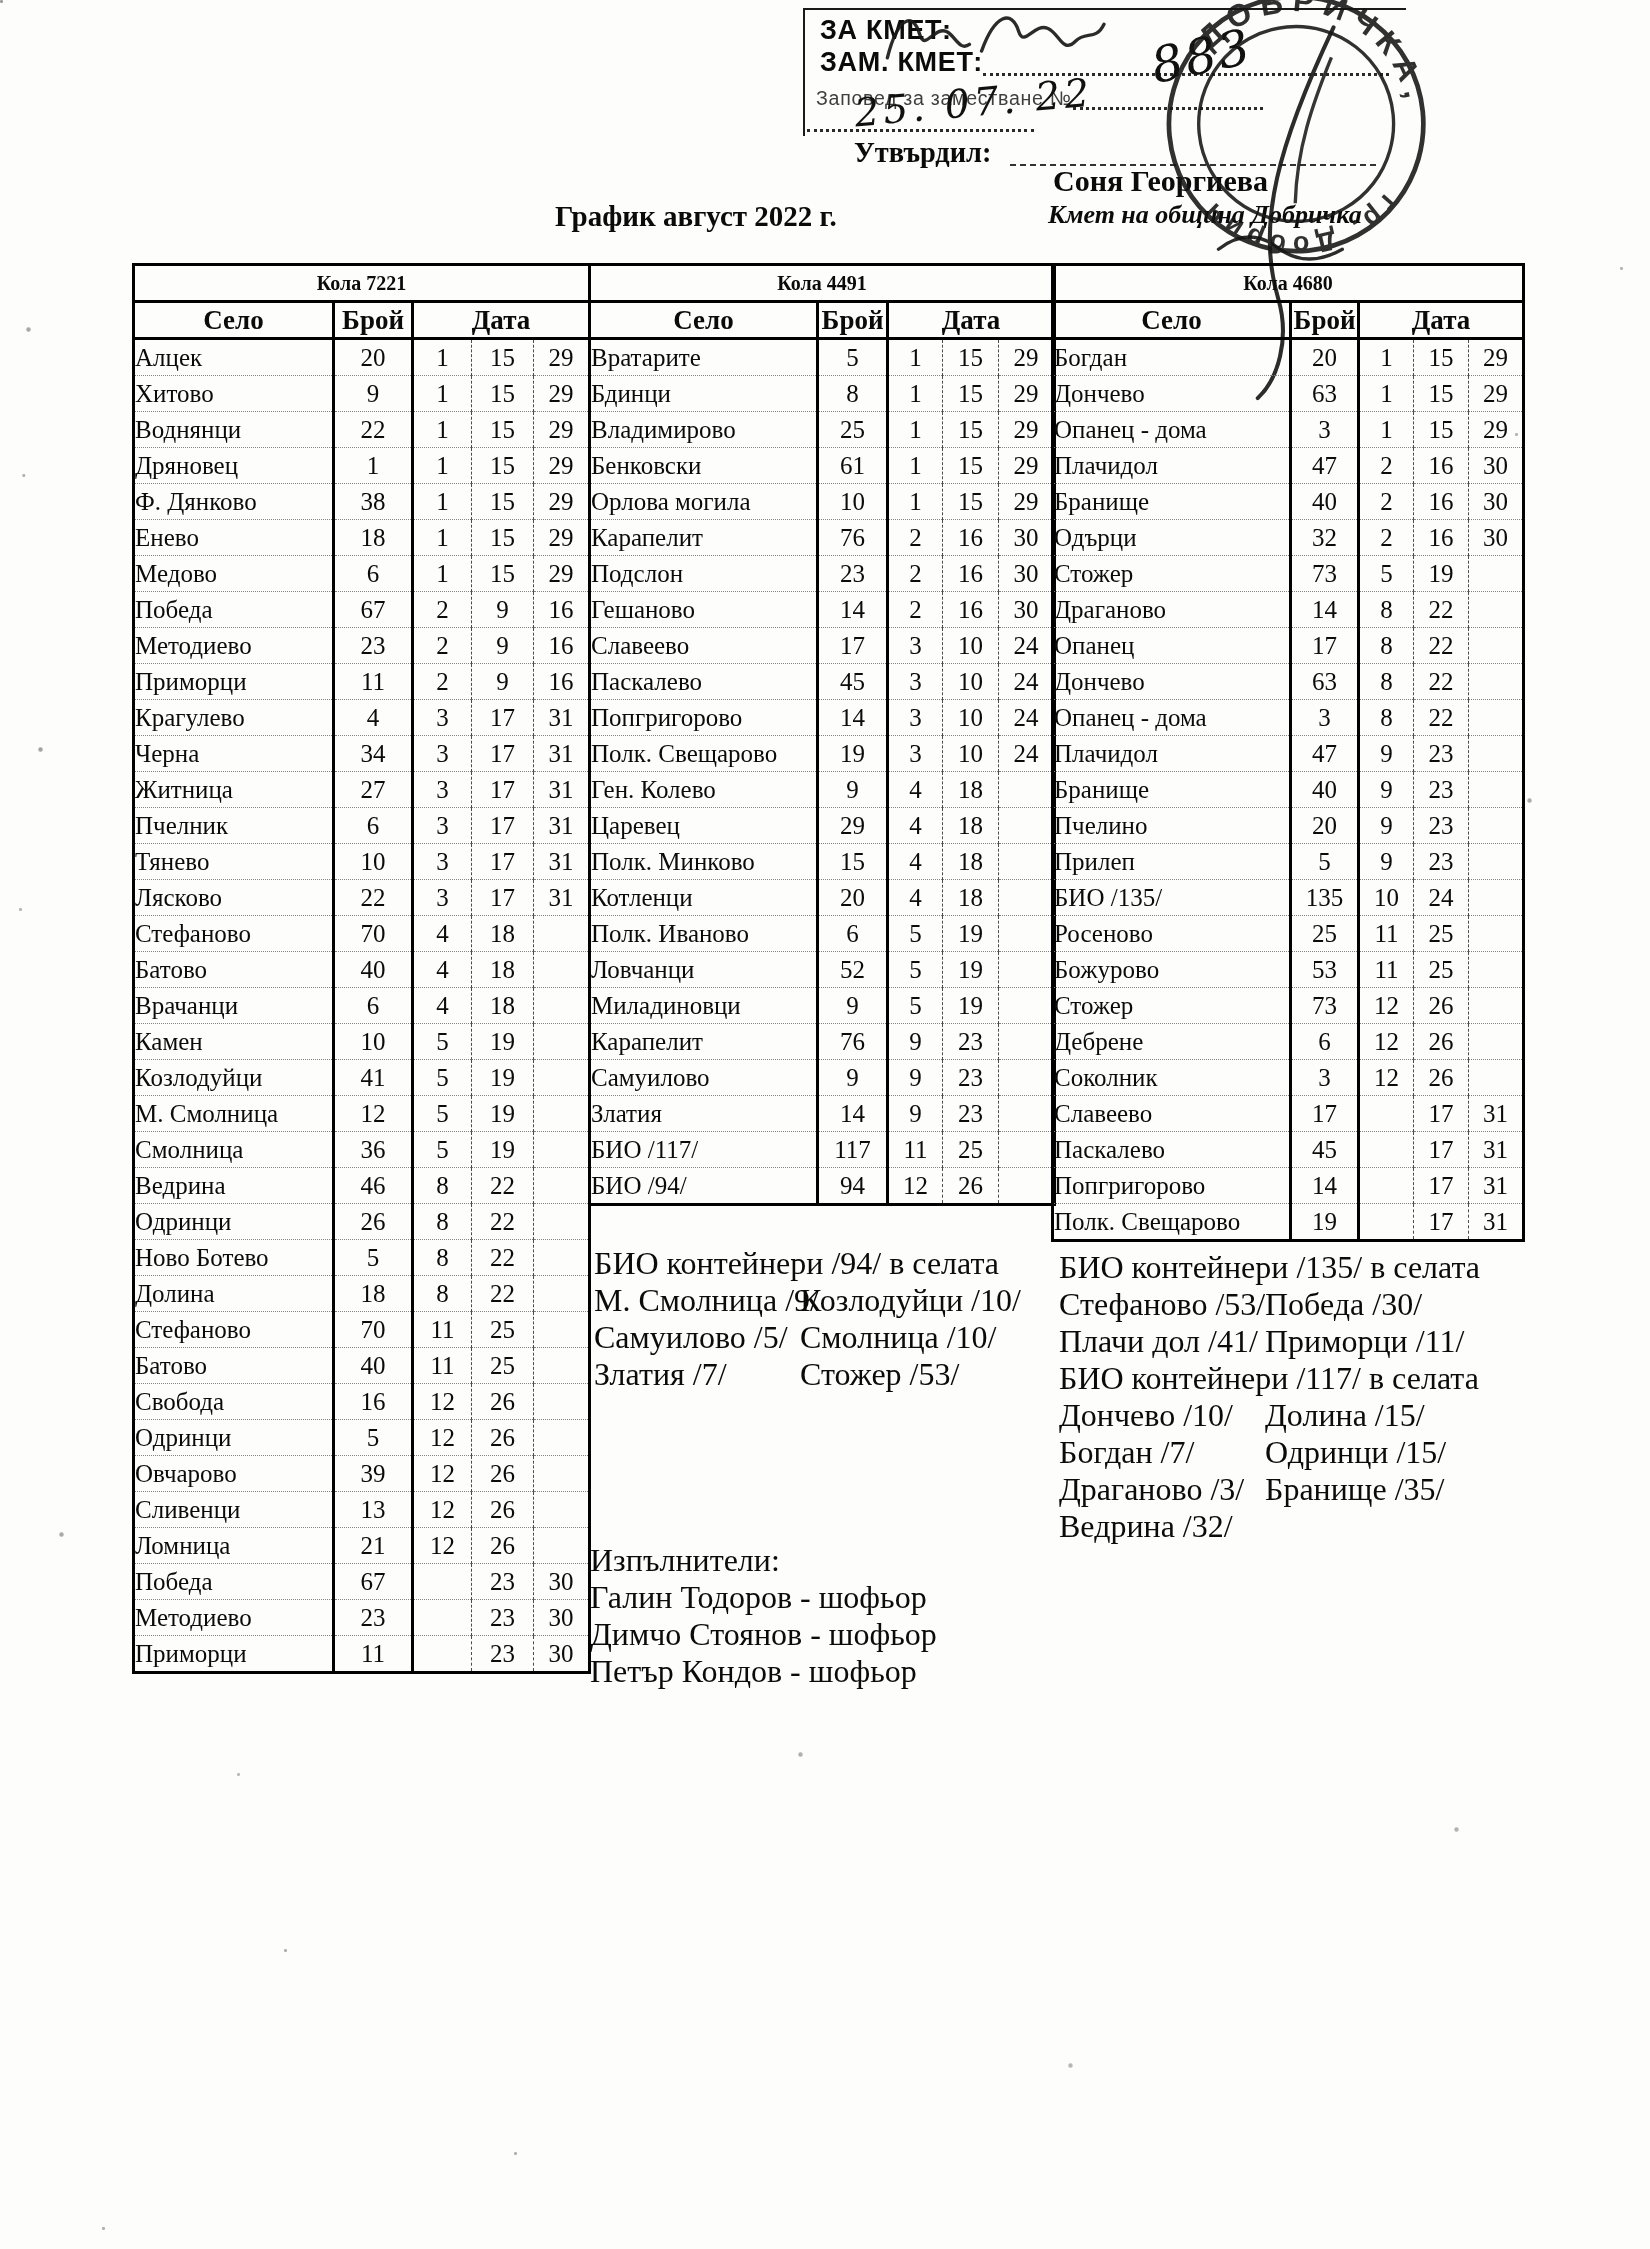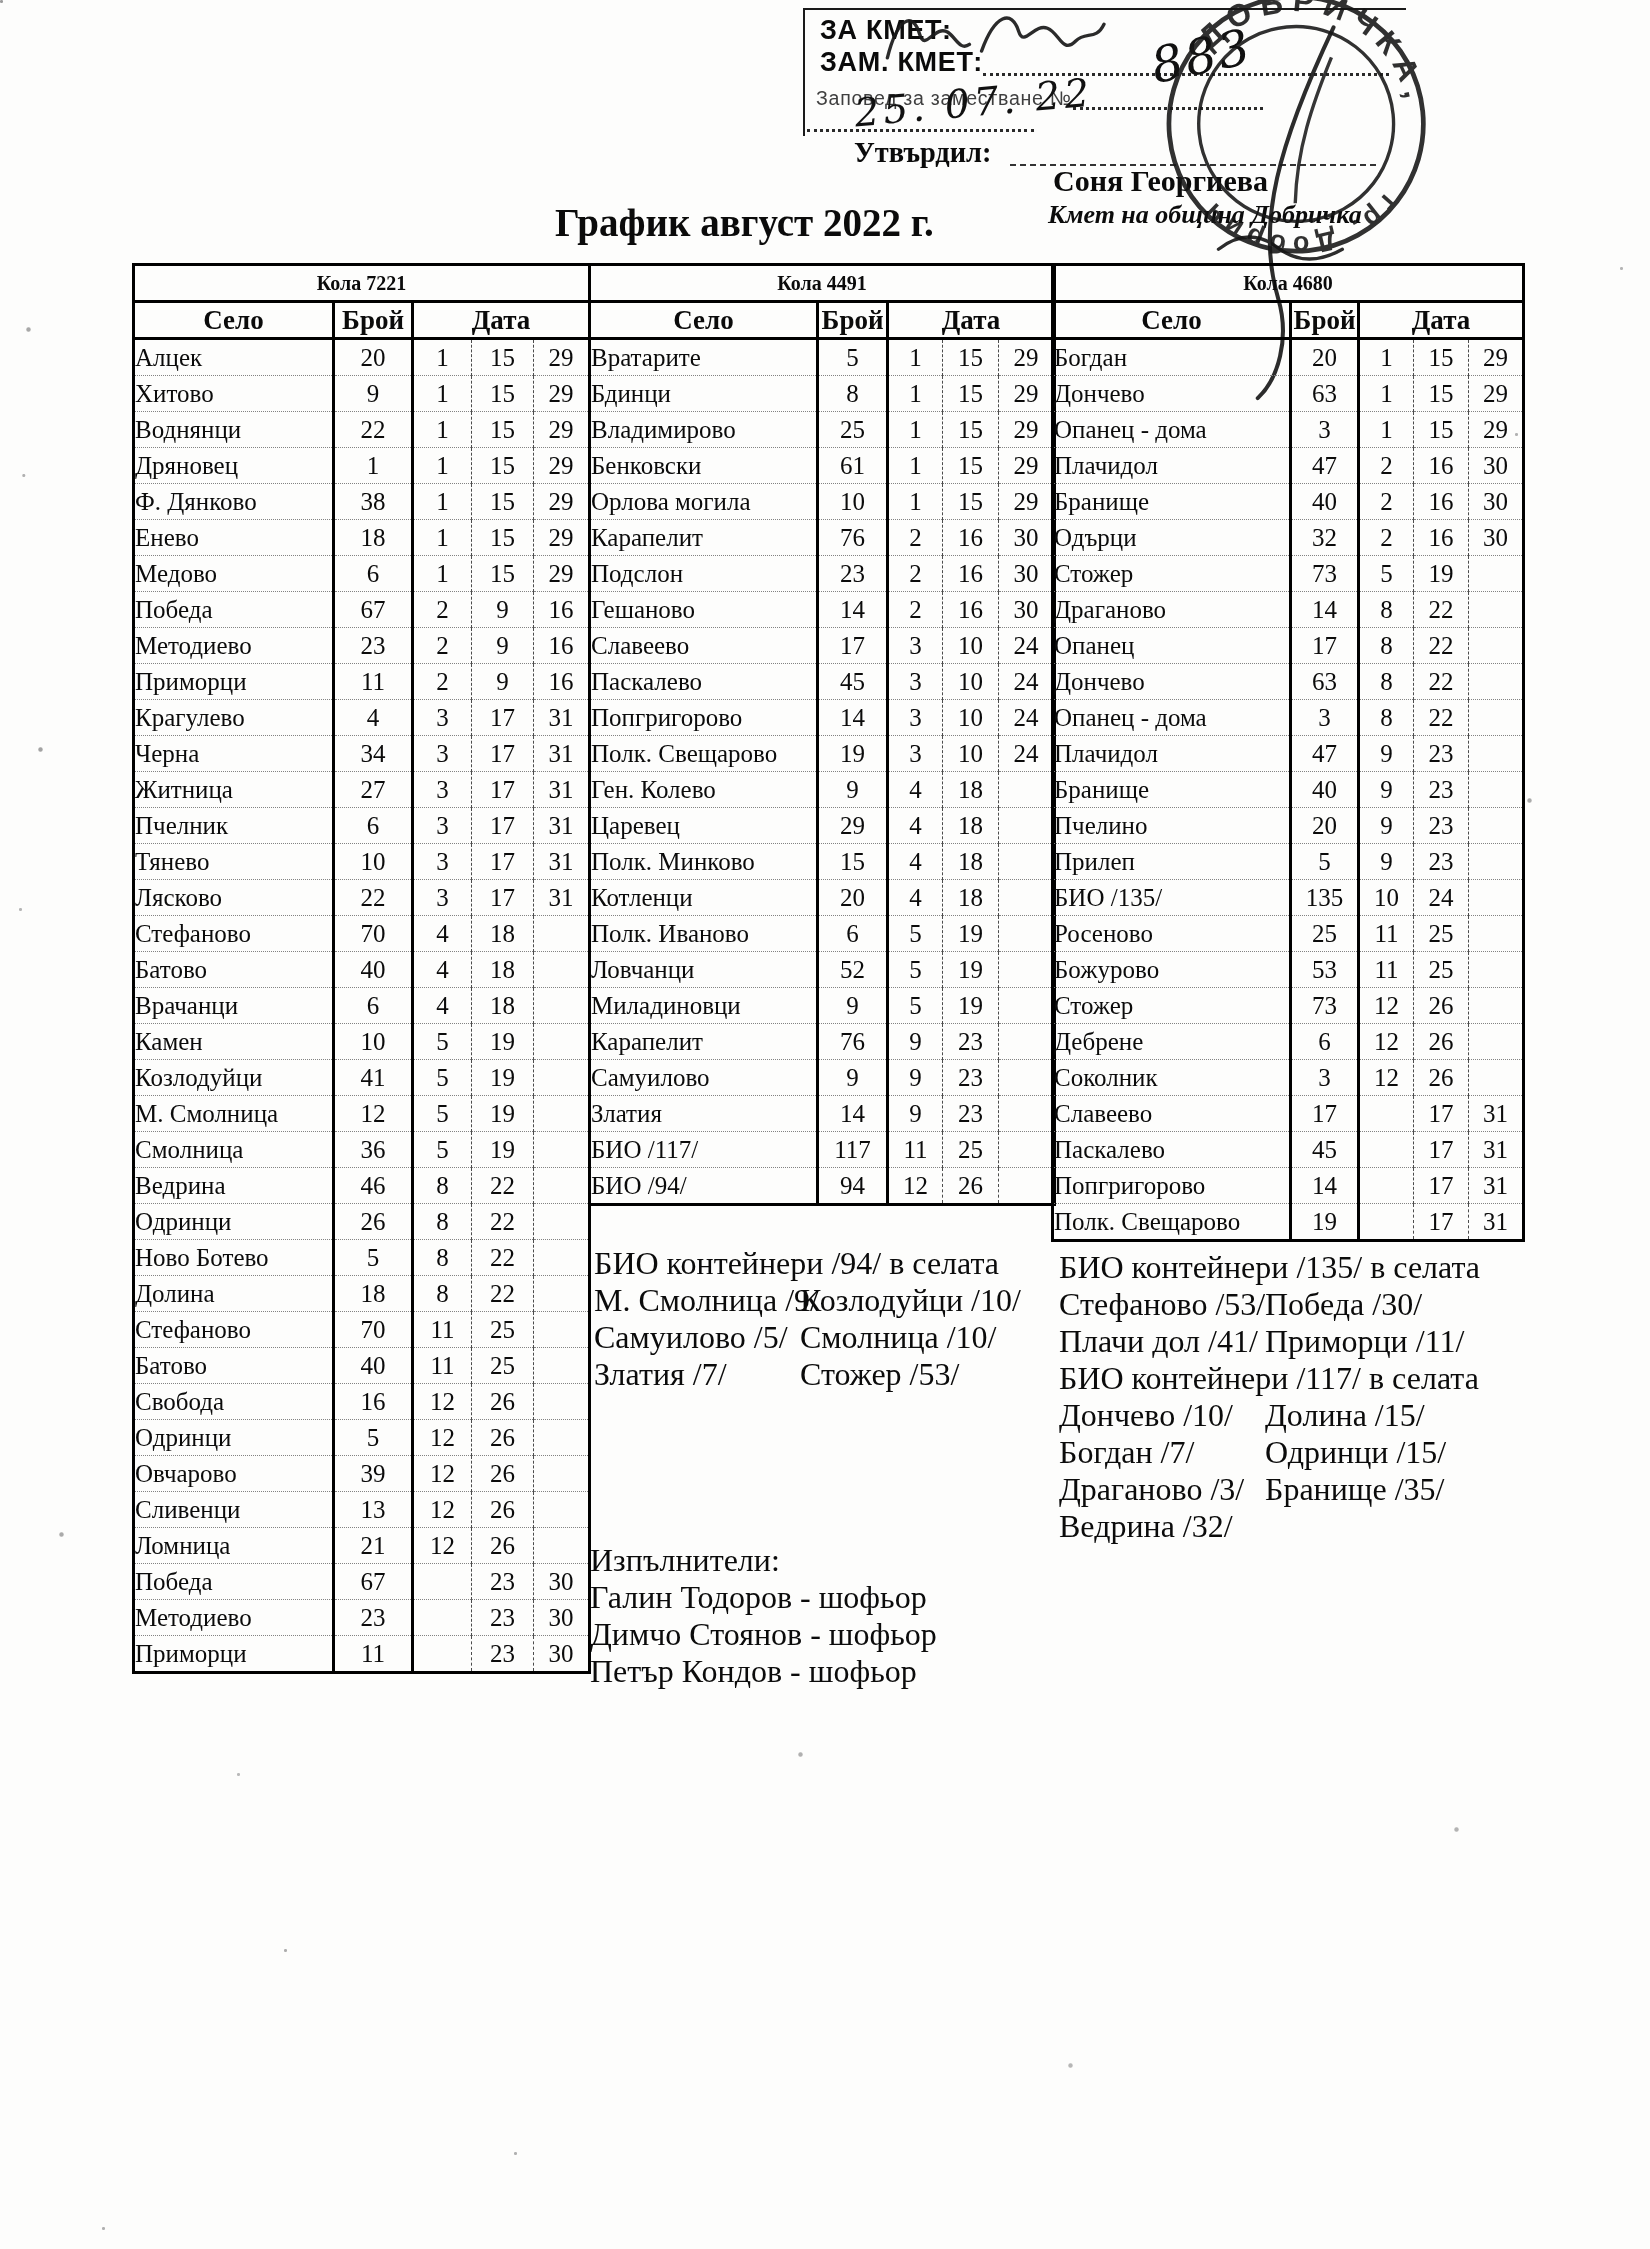--- a/index.html
+++ b/index.html
@@ -18,21 +18,21 @@
   .leader-2{position:absolute;left:1073px;top:107px;width:190px;border-bottom:3.4px dotted #2a2a2a;}
   .leader-3{position:absolute;left:807px;top:129px;width:227px;border-bottom:3.4px dotted #2a2a2a;}
   .hw{font-family:"DejaVu Serif",serif;font-style:italic;color:#111;}
   .hw-num{position:absolute;left:1151px;top:28.4px;font-size:49px;transform:rotate(-12deg);letter-spacing:2.7px;}
   .hw-date{position:absolute;left:854px;top:80px;font-size:39px;transform:rotate(-5deg);letter-spacing:4.1px;white-space:nowrap;}
   .utvardil{position:absolute;left:854px;top:137px;font-weight:bold;font-size:28.4px;}
   .leader-4{position:absolute;left:1010px;top:164px;width:366px;border-bottom:2.7px dashed #333;}
   .approver{position:absolute;left:1053px;top:164px;font-weight:bold;font-size:30px;white-space:nowrap;}
   .approver-title{position:absolute;left:1048px;top:200px;font-weight:bold;font-style:italic;
                   font-size:26px;white-space:nowrap;}
-  .doc-title{position:absolute;left:555px;top:200px;font-weight:bold;font-size:39px;white-space:nowrap;}
+  .doc-title{position:absolute;left:555px;top:200px;font-weight:bold;font-size:29px;white-space:nowrap;}
   .stamp-svg{position:absolute;left:1145px;top:-15px;transform:rotate(16deg);opacity:.88;}
   .pen-svg{position:absolute;left:1117px;top:0px;opacity:.9;}
   .sig-svg{position:absolute;left:880px;top:4.1px;opacity:.92;}
   
   table.sched{position:absolute;border-collapse:collapse;table-layout:fixed;
               border:3.4px solid #000;background:transparent;}
   table.sched th,table.sched td{padding:0;line-height:1;overflow:hidden;white-space:nowrap;}
   th.t-title{height:34px;font-size:20px;font-weight:bold;text-align:center;border-bottom:3.4px solid #000;}
   tr.cols th{height:34px;font-size:27px;font-weight:bold;text-align:center;border-bottom:3.4px solid #000;}
   th.h-name,td.name{border-right:3.4px solid #000;}

